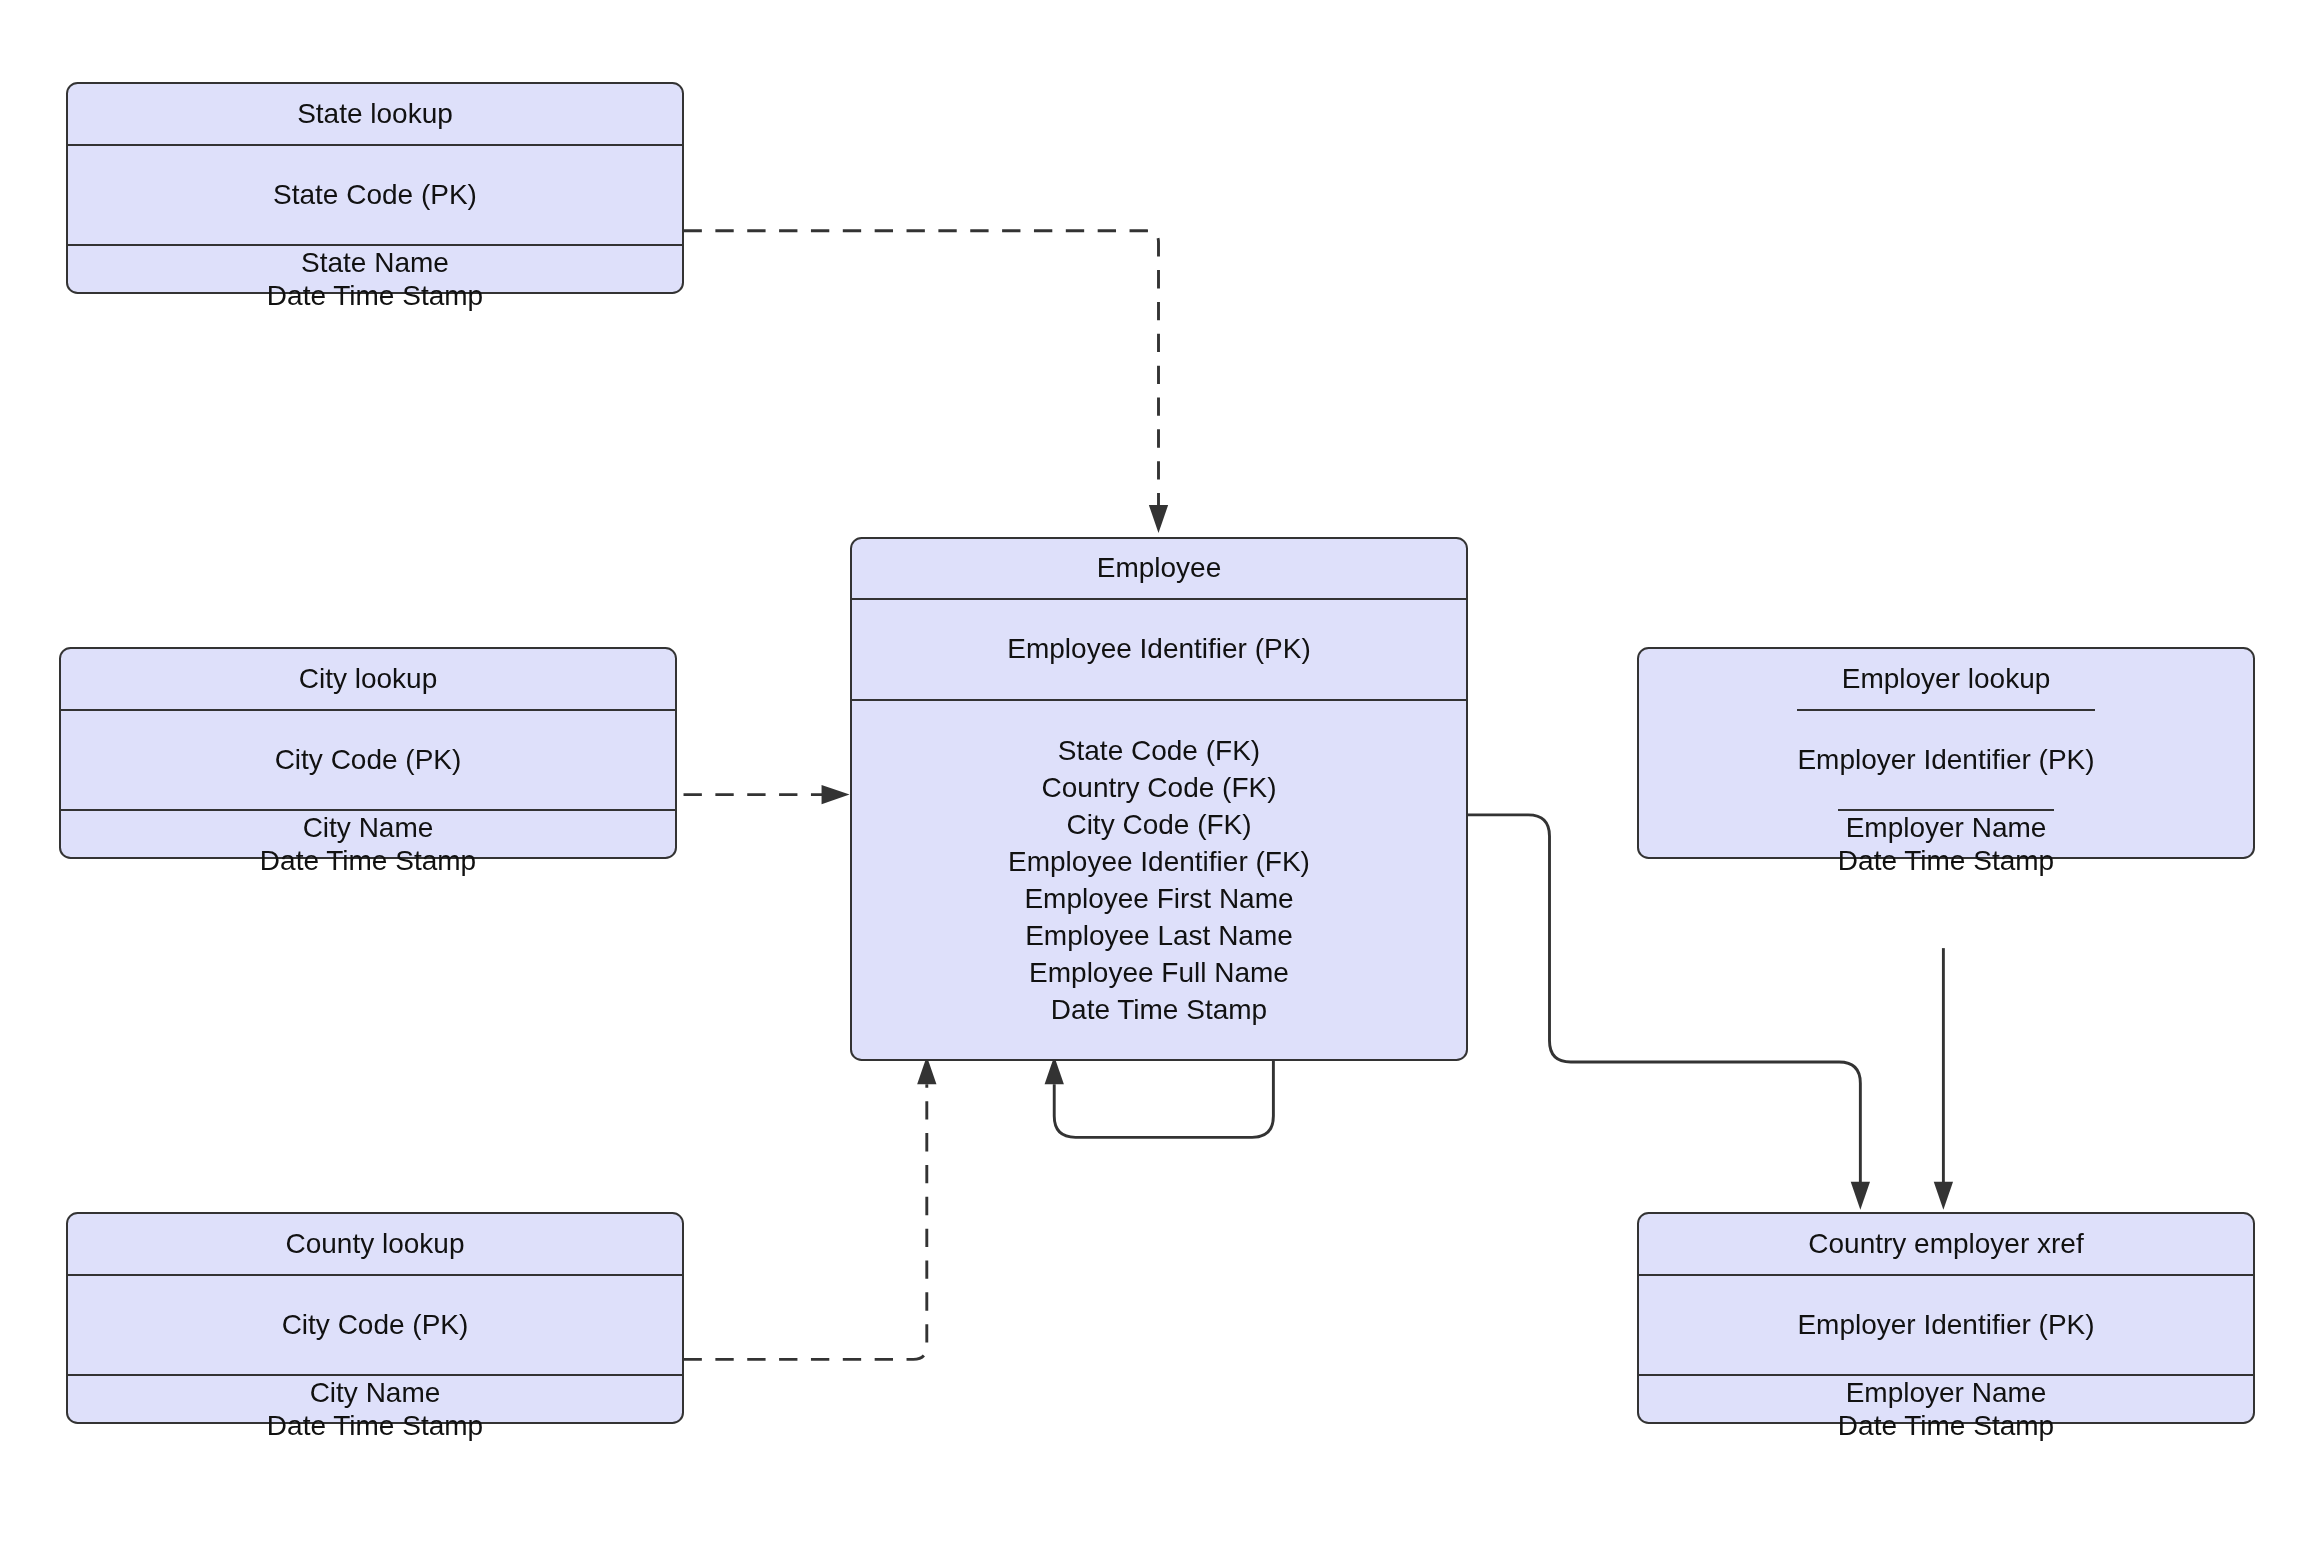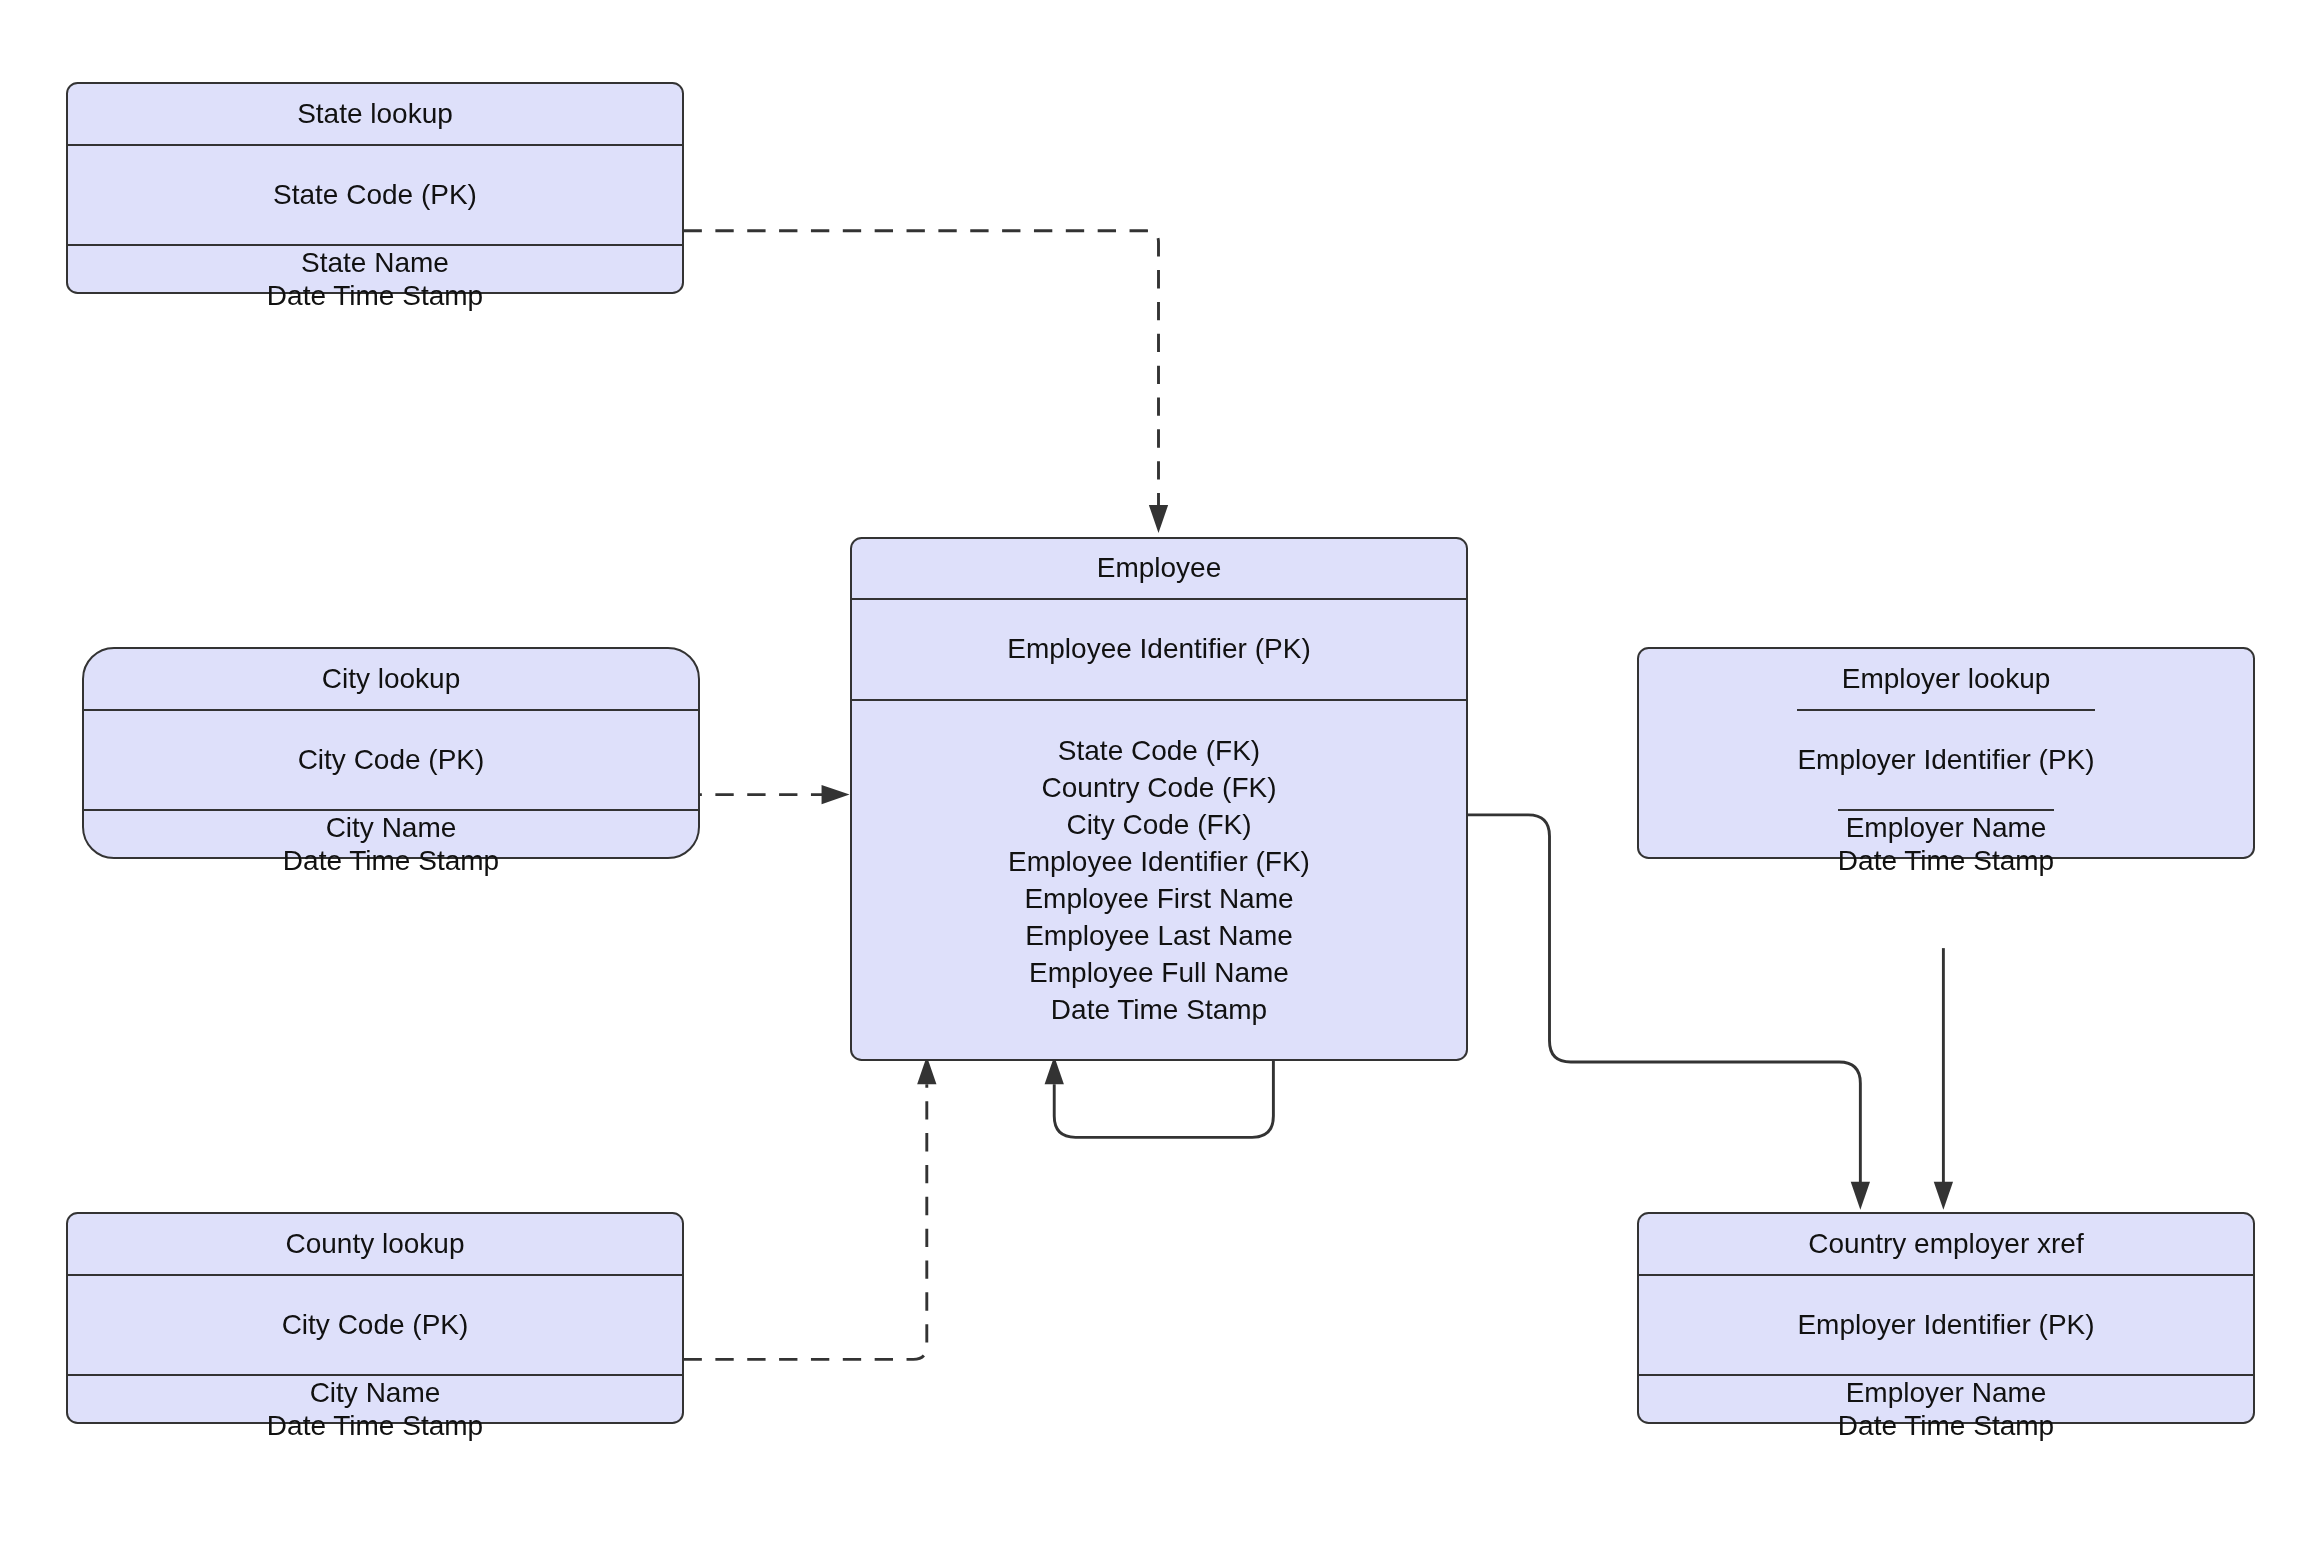--- a/index.html
+++ b/index.html
@@ -60,21 +60,21 @@
   .lookup .row-attrs { flex: 1 1 auto; }
   .lookup .row-attrs .line { line-height: 33px; }
 
   .big { width: 618px; height: 524px; }
   .big .row-title { flex: 0 0 59px; }
   .big .row-pk    { flex: 0 0 99px; }
   .big .row-attrs { flex: 1 1 auto; justify-content: center; }
   .big .row-attrs .line { line-height: 37px; }
 
   #entity-state-lookup   { left: 66px;   top: 82px; }
-  #entity-city-lookup    { left: 82px;   top: 647px; border-radius: 32px; }
+  #entity-city-lookup    { left: 59px;   top: 647px; }
   #entity-county-lookup  { left: 66px;   top: 1212px; }
   #entity-employee       { left: 850px;  top: 537px; }
   #entity-employer-lookup{ left: 1637px; top: 647px; align-items: center; }
   #entity-xref           { left: 1637px; top: 1212px; }
 </style>
 </head>
 <body>
 
 <div id="canvas">
 

